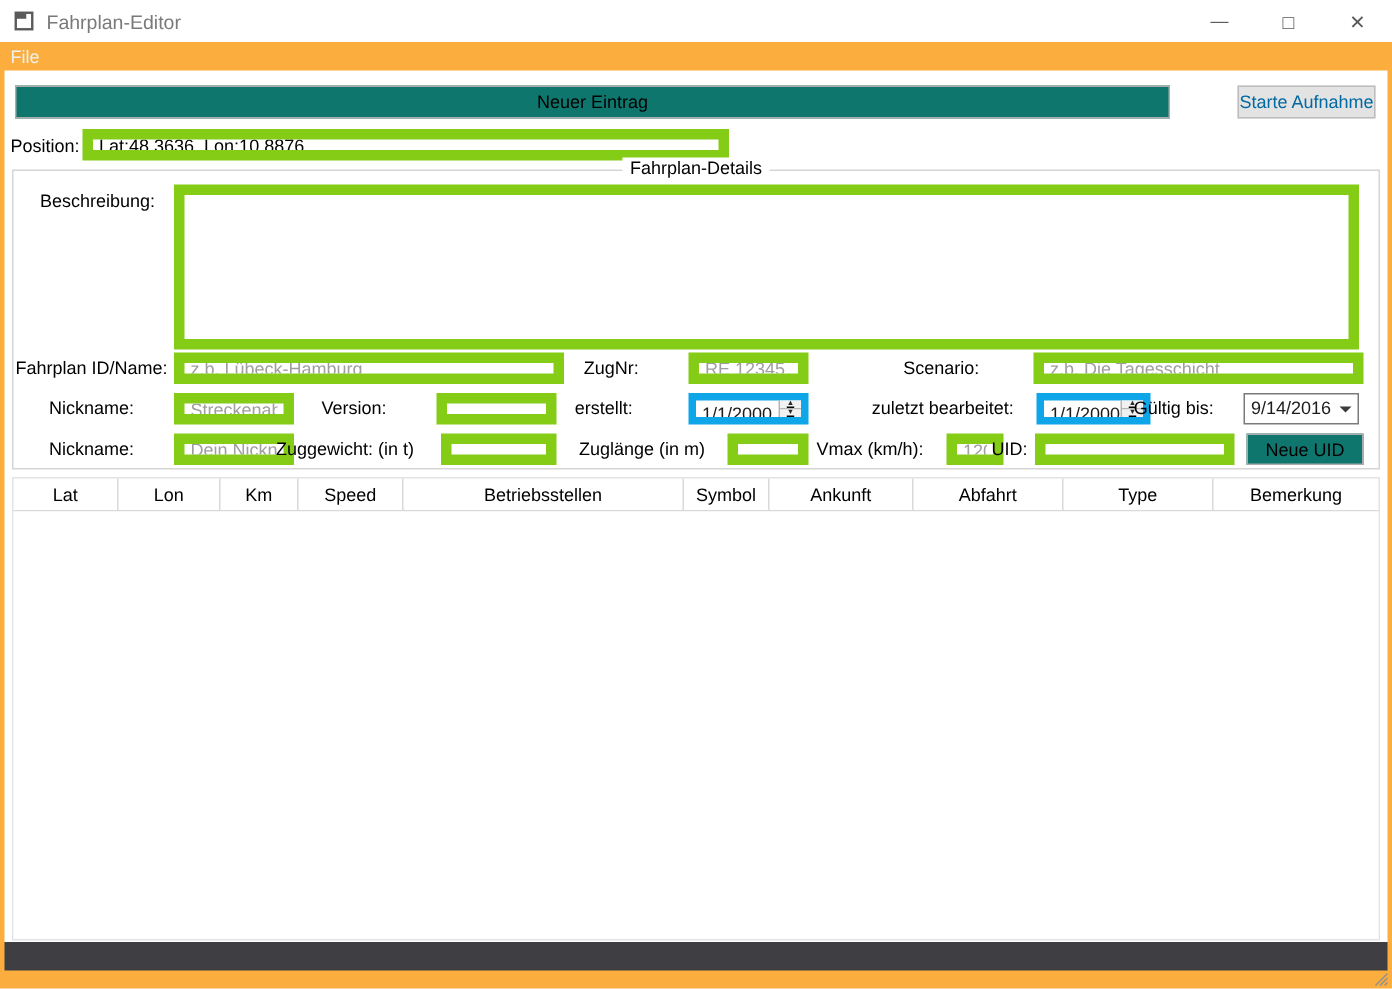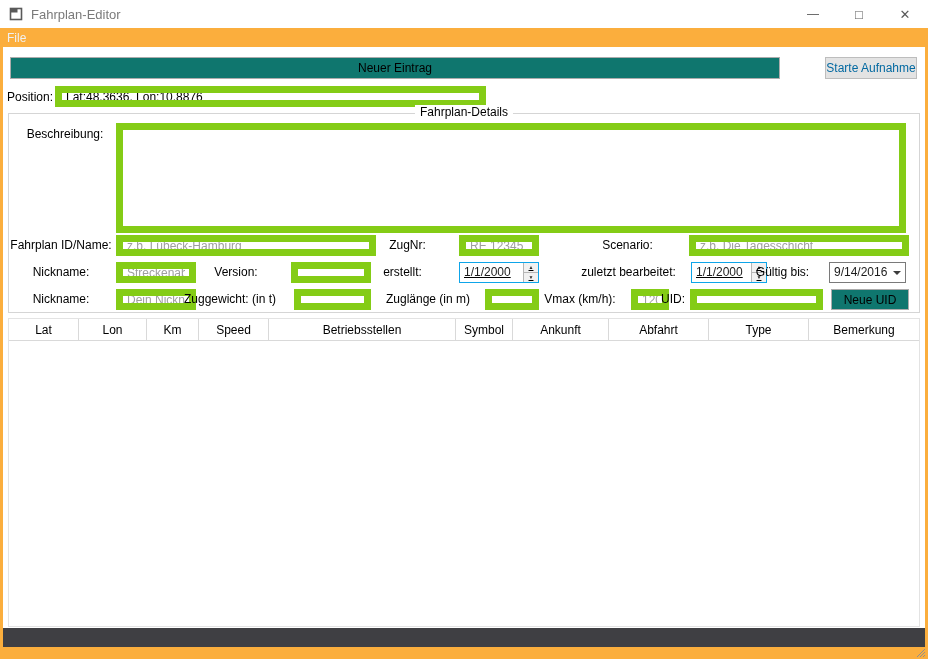--- a/index.html
+++ b/index.html
@@ -71,21 +71,21 @@
   .i-zugg { left:285px; width:77px; height:21px; }
   .l-zugl { left:365px; width:108px; }
   .i-zugl { left:476px; width:54px; height:21px; }
   .l-vmax { left:535px; width:72px; }
   .i-vmax { left:610px; width:38px; height:21px; }
   .l-uid  { left:650px; width:28px; }
   .i-uid  { left:681px; width:133px; height:21px; }
   .btn-neue-uid { left:822px; width:78px; height:21px; }
 
   
-  .spinner { position:absolute; border:1px solid #0ea5e9; background:#fff; display:flex;text-decoration:underline; }
+  .spinner { position:absolute; border:5px solid #0ea5e9; background:#fff; display:flex;text-decoration:underline; }
   .spinner .val { flex:1; font-size:12px; line-height:19px; padding-left:4px; color:#1c1c1c; overflow:hidden; white-space:nowrap; }
   .spin-btns { width:15px; display:flex; flex-direction:column; border-left:1px solid #B5B5B5; }
   .spin-btn { flex:1; display:flex; align-items:center; justify-content:center; font-size:5px; line-height:1; color:#2b2b2b; background:#F1F1F1; }
   .spin-btn.up { border-bottom:1px solid #B5B5B5; }
 
   
   .combo { position:absolute; border:1px solid #7A7A7A; background:#fff; display:flex; }
   .combo .val { flex:1; font-size:12px; line-height:19px; padding-left:4px; color:#1c1c1c; overflow:hidden; white-space:nowrap; }
   .combo-arrow { width:16px; display:flex; align-items:center; justify-content:center; }
   .combo-arrow::after { content:""; width:0; height:0; border-left:4px solid transparent; border-right:4px solid transparent; border-top:4px solid #3c3c3c; }

